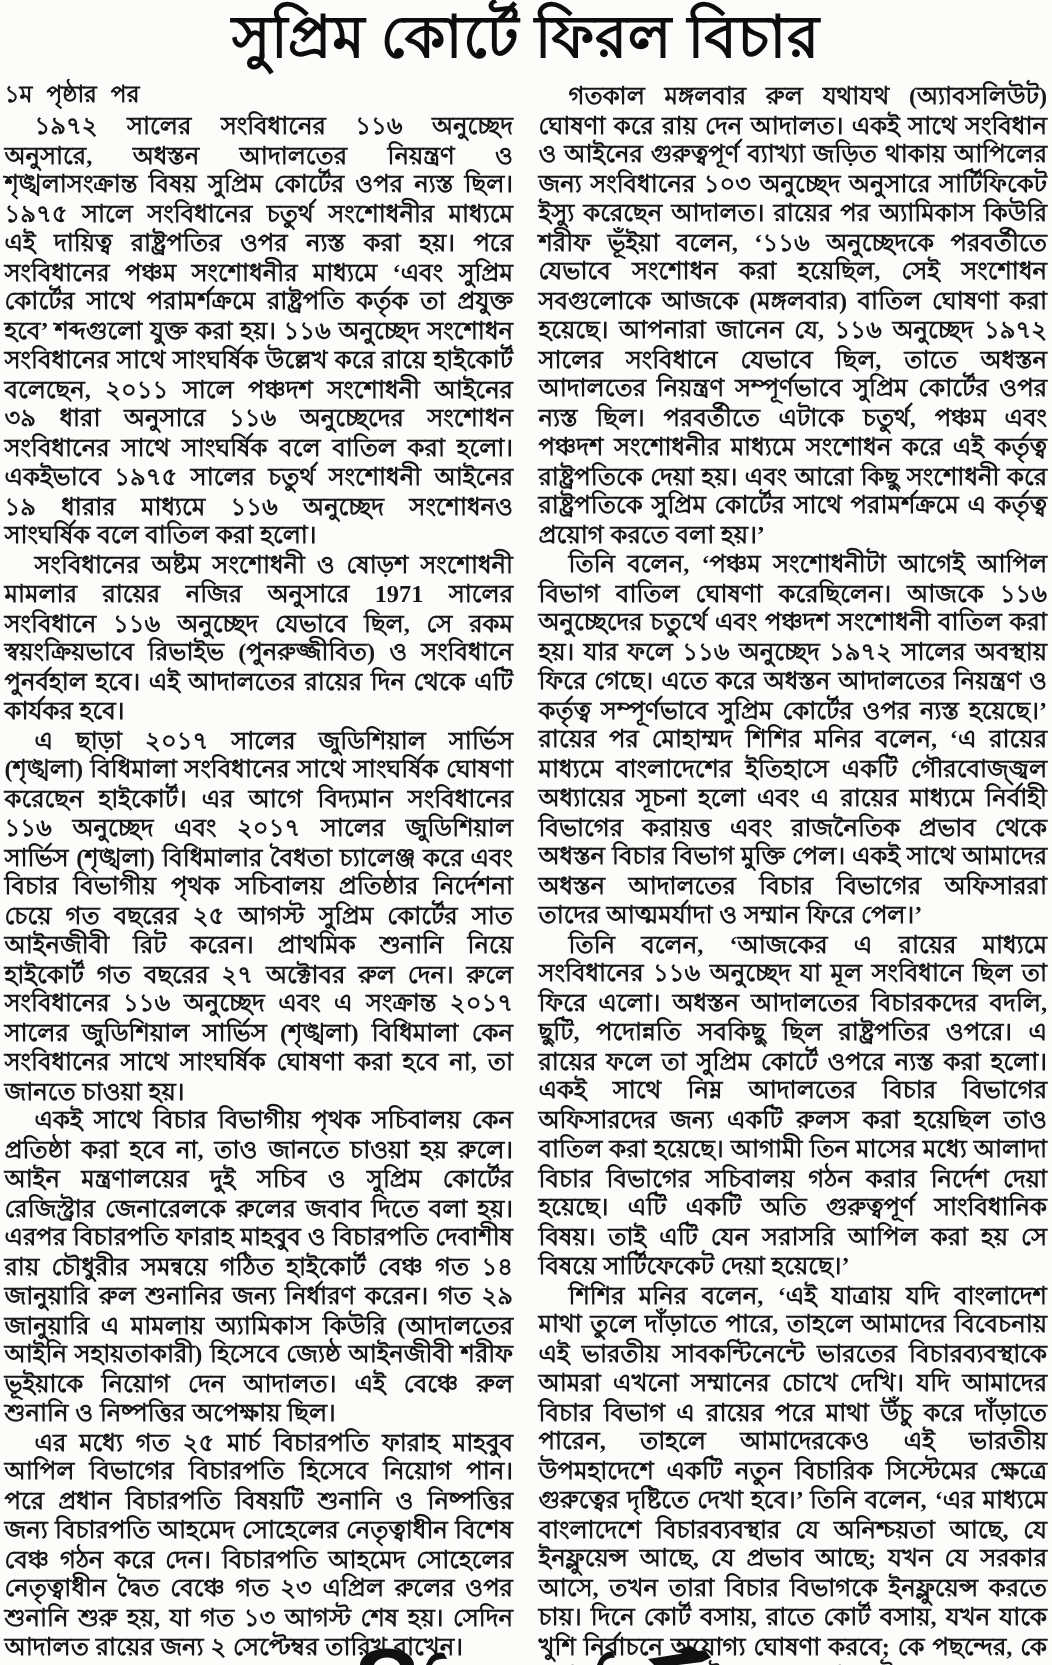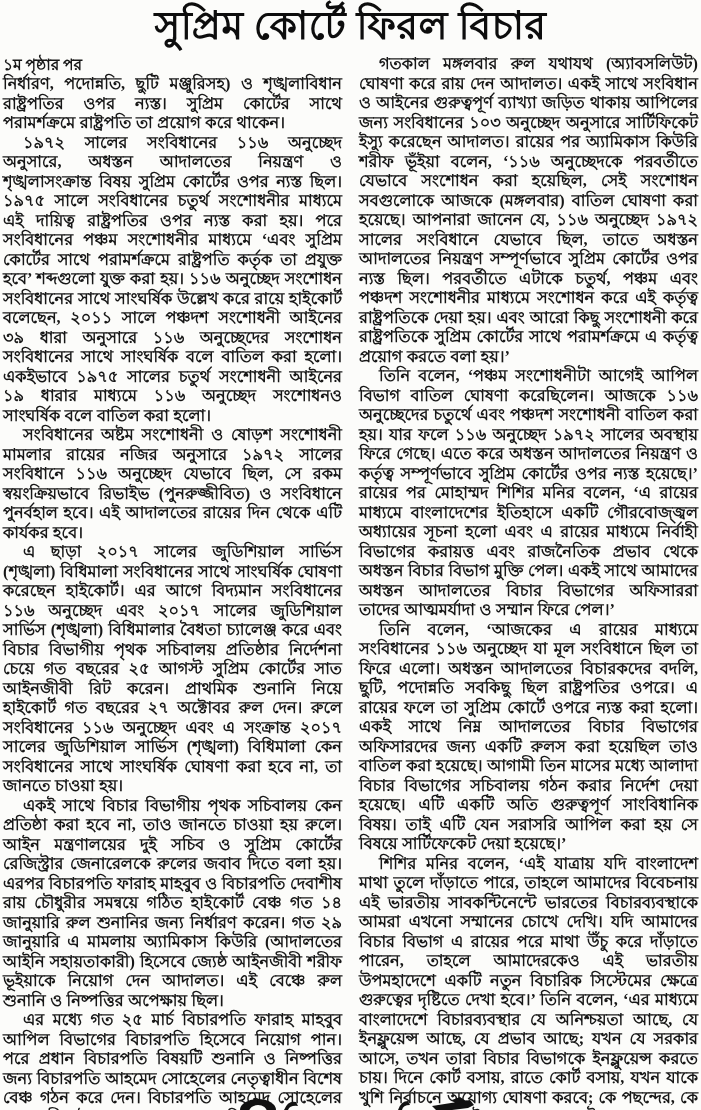--- a/index.html
+++ b/index.html
@@ -43,20 +43,21 @@
     font-size: 16.2px;
     line-height: 19.5px;
     color: #171717;
   }
   .cont-note {
     font-weight: bold;
     font-size: 15.5px;
     line-height: 19px;
     margin: 0 0 1px 0;
     text-align: left;
+    font-family: Liberation Mono, monospace;
   }
   .para {
     margin: 0;
     padding: 0;
     word-spacing: 0.5px;
     font-weight: bold;
   }
   .para.indent {
     text-indent: 20px;
   }
@@ -76,23 +77,22 @@
 
 <div class="page">
 
   <h1 class="headline">সুপ্রিম কোর্টে ফিরল বিচার</h1>
 
   <div class="columns">
 
     <div class="col">
       <p class="cont-note">১ম পৃষ্ঠার পর</p>
       <div>
-          <p class="para">নির্ধারণ, পদোন্নতি, ছুটি মঞ্জুরিসহ) ও শৃঙ্খলাবিধান রাষ্ট্রপতির ওপর ন্যস্ত। সুপ্রিম কোর্টের সাথে পরামর্শক্রমে রাষ্ট্রপতি তা প্রয়োগ করে থাকেন।</p>
           <p class="para indent">১৯৭২ সালের সংবিধানের ১১৬ অনুচ্ছেদ অনুসারে, অধস্তন আদালতের নিয়ন্ত্রণ ও শৃঙ্খলাসংক্রান্ত বিষয় সুপ্রিম কোর্টের ওপর ন্যস্ত ছিল। ১৯৭৫ সালে সংবিধানের চতুর্থ সংশোধনীর মাধ্যমে এই দায়িত্ব রাষ্ট্রপতির ওপর ন্যস্ত করা হয়। পরে সংবিধানের পঞ্চম সংশোধনীর মাধ্যমে ‘এবং সুপ্রিম কোর্টের সাথে পরামর্শক্রমে রাষ্ট্রপতি কর্তৃক তা প্রযুক্ত হবে’ শব্দগুলো যুক্ত করা হয়। ১১৬ অনুচ্ছেদ সংশোধন সংবিধানের সাথে সাংঘর্ষিক উল্লেখ করে রায়ে হাইকোর্ট বলেছেন, ২০১১ সালে পঞ্চদশ সংশোধনী আইনের ৩৯ ধারা অনুসারে ১১৬ অনুচ্ছেদের সংশোধন সংবিধানের সাথে সাংঘর্ষিক বলে বাতিল করা হলো। একইভাবে ১৯৭৫ সালের চতুর্থ সংশোধনী আইনের ১৯ ধারার মাধ্যমে ১১৬ অনুচ্ছেদ সংশোধনও সাংঘর্ষিক বলে বাতিল করা হলো।</p>
-          <p class="para indent">সংবিধানের অষ্টম সংশোধনী ও ষোড়শ সংশোধনী মামলার রায়ের নজির অনুসারে ১৯৭২ সালের সংবিধানে ১১৬ অনুচ্ছেদ যেভাবে ছিল, সে রকম স্বয়ংক্রিয়ভাবে রিভাইভ (পুনরুজ্জীবিত) ও সংবিধানে পুনর্বহাল হবে। এই আদালতের রায়ের দিন থেকে এটি কার্যকর হবে।</p>
+          <p class="para indent">সংবিধানের অষ্টম সংশোধনী ও ষোড়শ সংশোধনী মামলার রায়ের নজির অনুসারে 1971 সালের সংবিধানে ১১৬ অনুচ্ছেদ যেভাবে ছিল, সে রকম স্বয়ংক্রিয়ভাবে রিভাইভ (পুনরুজ্জীবিত) ও সংবিধানে পুনর্বহাল হবে। এই আদালতের রায়ের দিন থেকে এটি কার্যকর হবে।</p>
           <p class="para indent">এ ছাড়া ২০১৭ সালের জুডিশিয়াল সার্ভিস (শৃঙ্খলা) বিধিমালা সংবিধানের সাথে সাংঘর্ষিক ঘোষণা করেছেন হাইকোর্ট। এর আগে বিদ্যমান সংবিধানের ১১৬ অনুচ্ছেদ এবং ২০১৭ সালের জুডিশিয়াল সার্ভিস (শৃঙ্খলা) বিধিমালার বৈধতা চ্যালেঞ্জ করে এবং বিচার বিভাগীয় পৃথক সচিবালয় প্রতিষ্ঠার নির্দেশনা চেয়ে গত বছরের ২৫ আগস্ট সুপ্রিম কোর্টের সাত আইনজীবী রিট করেন। প্রাথমিক শুনানি নিয়ে হাইকোর্ট গত বছরের ২৭ অক্টোবর রুল দেন। রুলে সংবিধানের ১১৬ অনুচ্ছেদ এবং এ সংক্রান্ত ২০১৭ সালের জুডিশিয়াল সার্ভিস (শৃঙ্খলা) বিধিমালা কেন সংবিধানের সাথে সাংঘর্ষিক ঘোষণা করা হবে না, তা জানতে চাওয়া হয়।</p>
           <p class="para indent">একই সাথে বিচার বিভাগীয় পৃথক সচিবালয় কেন প্রতিষ্ঠা করা হবে না, তাও জানতে চাওয়া হয় রুলে। আইন মন্ত্রণালয়ের দুই সচিব ও সুপ্রিম কোর্টের রেজিস্ট্রার জেনারেলকে রুলের জবাব দিতে বলা হয়। এরপর বিচারপতি ফারাহ মাহবুব ও বিচারপতি দেবাশীষ রায় চৌধুরীর সমন্বয়ে গঠিত হাইকোর্ট বেঞ্চ গত ১৪ জানুয়ারি রুল শুনানির জন্য নির্ধারণ করেন। গত ২৯ জানুয়ারি এ মামলায় অ্যামিকাস কিউরি (আদালতের আইনি সহায়তাকারী) হিসেবে জ্যেষ্ঠ আইনজীবী শরীফ ভূইয়াকে নিয়োগ দেন আদালত। এই বেঞ্চে রুল শুনানি ও নিষ্পত্তির অপেক্ষায় ছিল।</p>
           <p class="para indent">এর মধ্যে গত ২৫ মার্চ বিচারপতি ফারাহ মাহবুব আপিল বিভাগের বিচারপতি হিসেবে নিয়োগ পান। পরে প্রধান বিচারপতি বিষয়টি শুনানি ও নিষ্পত্তির জন্য বিচারপতি আহমেদ সোহেলের নেতৃত্বাধীন বিশেষ বেঞ্চ গঠন করে দেন। বিচারপতি আহমেদ সোহেলের নেতৃত্বাধীন দ্বৈত বেঞ্চে গত ২৩ এপ্রিল রুলের ওপর শুনানি শুরু হয়, যা গত ১৩ আগস্ট শেষ হয়। সেদিন আদালত রায়ের জন্য ২ সেপ্টেম্বর তারিখ রাখেন।</p>
         </div>
     </div>
 
     <div class="col">
       <div>
           <p class="para indent">গতকাল মঙ্গলবার রুল যথাযথ (অ্যাবসলিউট) ঘোষণা করে রায় দেন আদালত। একই সাথে সংবিধান ও আইনের গুরুত্বপূর্ণ ব্যাখ্যা জড়িত থাকায় আপিলের জন্য সংবিধানের ১০৩ অনুচ্ছেদ অনুসারে সার্টিফিকেট ইস্যু করেছেন আদালত। রায়ের পর অ্যামিকাস কিউরি শরীফ ভূঁইয়া বলেন, ‘১১৬ অনুচ্ছেদকে পরবর্তীতে যেভাবে সংশোধন করা হয়েছিল, সেই সংশোধন সবগুলোকে আজকে (মঙ্গলবার) বাতিল ঘোষণা করা হয়েছে। আপনারা জানেন যে, ১১৬ অনুচ্ছেদ ১৯৭২ সালের সংবিধানে যেভাবে ছিল, তাতে অধস্তন আদালতের নিয়ন্ত্রণ সম্পূর্ণভাবে সুপ্রিম কোর্টের ওপর ন্যস্ত ছিল। পরবর্তীতে এটাকে চতুর্থ, পঞ্চম এবং পঞ্চদশ সংশোধনীর মাধ্যমে সংশোধন করে এই কর্তৃত্ব রাষ্ট্রপতিকে দেয়া হয়। এবং আরো কিছু সংশোধনী করে রাষ্ট্রপতিকে সুপ্রিম কোর্টের সাথে পরামর্শক্রমে এ কর্তৃত্ব প্রয়োগ করতে বলা হয়।’</p>
           <p class="para indent">তিনি বলেন, ‘পঞ্চম সংশোধনীটা আগেই আপিল বিভাগ বাতিল ঘোষণা করেছিলেন। আজকে ১১৬ অনুচ্ছেদের চতুর্থে এবং পঞ্চদশ সংশোধনী বাতিল করা হয়। যার ফলে ১১৬ অনুচ্ছেদ ১৯৭২ সালের অবস্থায় ফিরে গেছে। এতে করে অধস্তন আদালতের নিয়ন্ত্রণ ও কর্তৃত্ব সম্পূর্ণভাবে সুপ্রিম কোর্টের ওপর ন্যস্ত হয়েছে।’ রায়ের পর মোহাম্মদ শিশির মনির বলেন, ‘এ রায়ের মাধ্যমে বাংলাদেশের ইতিহাসে একটি গৌরবোজ্জ্বল অধ্যায়ের সূচনা হলো এবং এ রায়ের মাধ্যমে নির্বাহী বিভাগের করায়ত্ত এবং রাজনৈতিক প্রভাব থেকে অধস্তন বিচার বিভাগ মুক্তি পেল। একই সাথে আমাদের অধস্তন আদালতের বিচার বিভাগের অফিসাররা তাদের আত্মমর্যাদা ও সম্মান ফিরে পেল।’</p>

